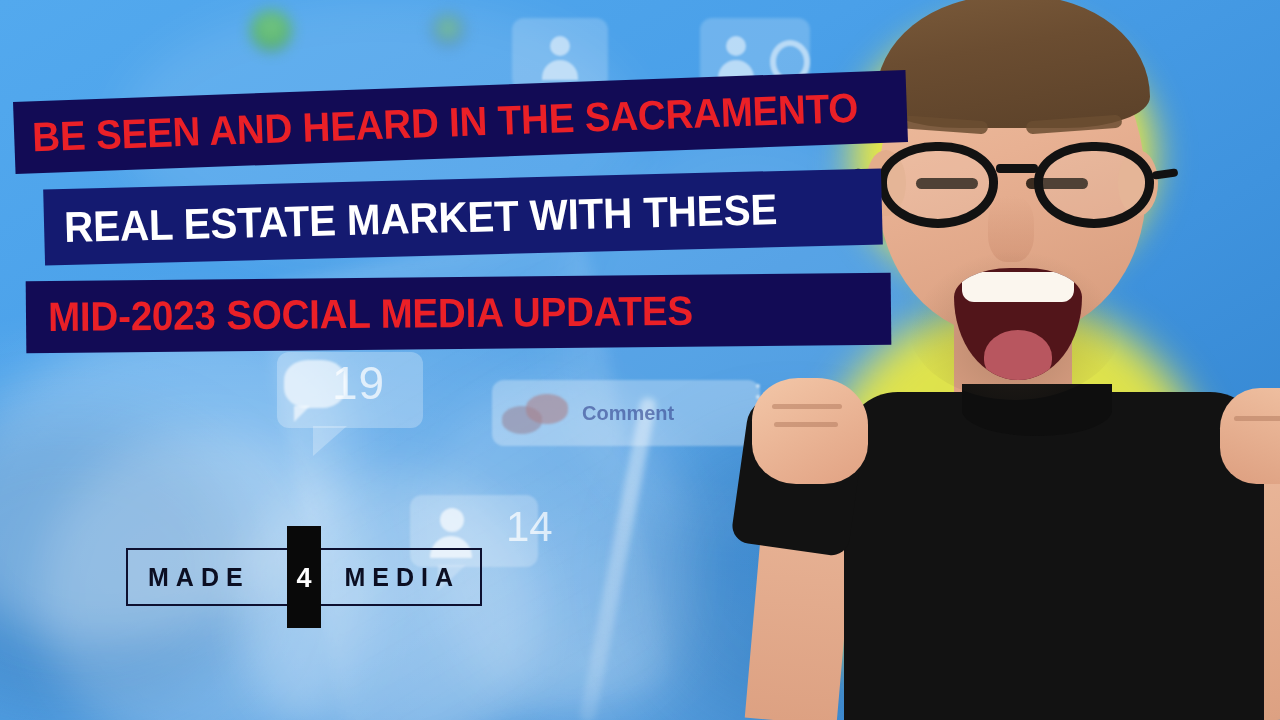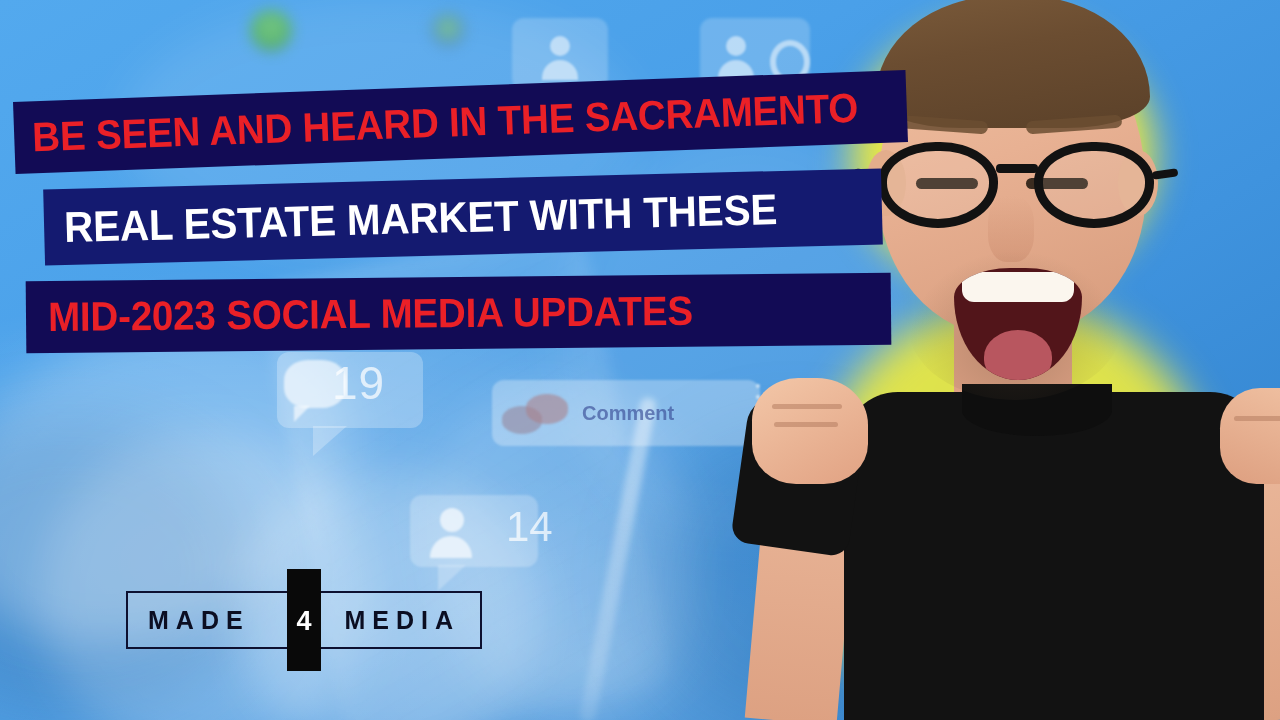--- a/index.html
+++ b/index.html
@@ -403,21 +403,21 @@
     background: #120b55;
     transform: rotate(-0.55deg);
     padding-left: 22px;
   }
   #bar3 .bar-text { font-size: 41px; color: #ea2027; }
 
   
   .logo {
     position: absolute;
     left: 126px; top: 548px;
-    width: 356px; height: 58px; margin-top: 43px;
+    width: 356px; height: 58px;
   }
   .logo-frame {
     position:absolute; inset:0;
     border: 2px solid #0d1030;
     background: rgba(255,255,255,0.10);
     box-sizing: border-box;
   }
   .logo-words {
     position:absolute; inset:0;
     display:flex; align-items:center; justify-content:space-between;

